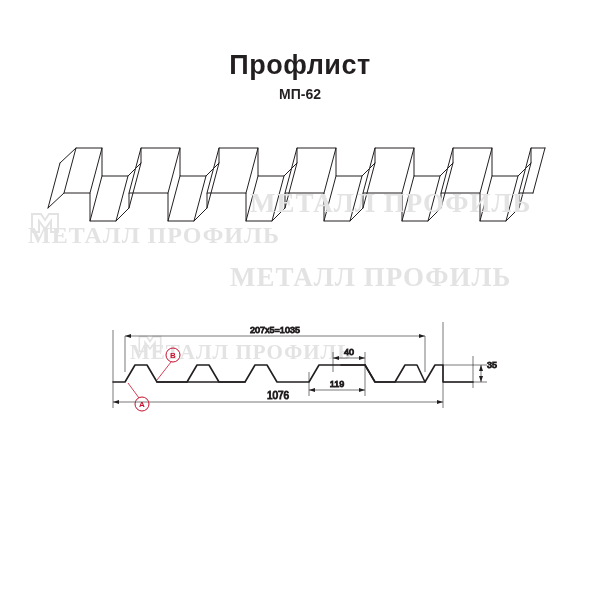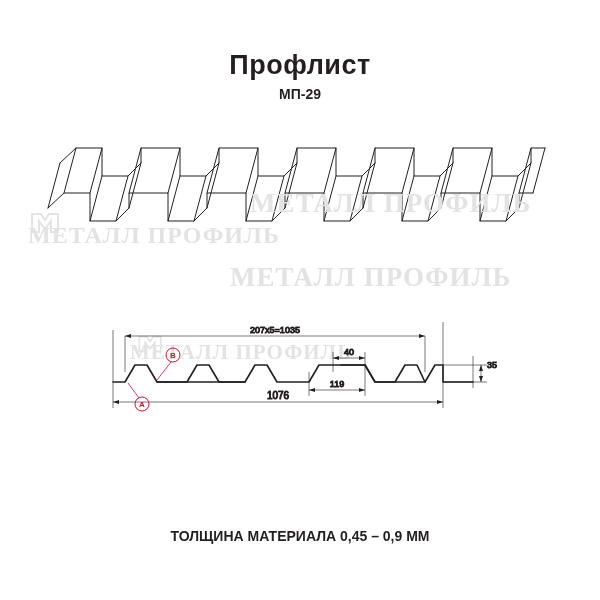--- a/index.html
+++ b/index.html
@@ -116,21 +116,21 @@
     fill: #c8102e;
     font-weight: bold;
   }
 </style>
 </head>
 <body>
 
 <div class="page">
 
   <div class="title">Профлист</div>
-  <div class="subtitle">МП-29</div>
+  <div class="subtitle">МП-62</div>
 
   <svg id="iso-svg" width="520" height="130" viewBox="0 0 520 130">
     <g fill="none" stroke="#231f20" stroke-width="1" stroke-linejoin="round" stroke-linecap="round">
 
       <path d="M20,35 L36,20 L62,20 L62,48 L88,48 L101,35 L101,20 L140,20 L140,48 L166,48 L179,35 L179,20 L218,20 L218,48 L244,48 L257,35 L257,20 L296,20 L296,48 L322,48 L335,35 L335,20 L374,20 L374,48 L400,48 L413,35 L413,20 L452,20 L452,48 L478,48 L491,35 L491,20 L505,20"></path>
 
       <path d="M8,80 L24,65 L50,65 L50,93 L76,93 L89,80 L89,65 L128,65 L128,93 L154,93 L167,80 L167,65 L206,65 L206,93 L232,93 L245,80 L245,65 L284,65 L284,93 L310,93 L323,80 L323,65 L362,65 L362,93 L388,93 L401,80 L401,65 L440,65 L440,93 L466,93 L479,80 L479,65 L493,65"></path>
 
       <line x1="20" y1="35" x2="8" y2="80"></line>
       <line x1="36" y1="20" x2="24" y2="65"></line>
@@ -244,15 +244,14 @@
       <line x1="44" y1="88" x2="33" y2="73" stroke="#c8102e" stroke-width="0.8"></line>
     </g>
 
     <g>
       <circle cx="78" cy="45" r="7" fill="none" stroke="#c8102e" stroke-width="1"></circle>
       <text class="callout-text" x="78" y="48" text-anchor="middle">B</text>
       <line x1="76" y1="52" x2="62" y2="70" stroke="#c8102e" stroke-width="0.8"></line>
     </g>
   </svg>
 
-  <div class="footer">ТОЛЩИНА МАТЕРИАЛА 0,45 – 0,9 ММ</div>
 
 </div>
 
 </body></html>

